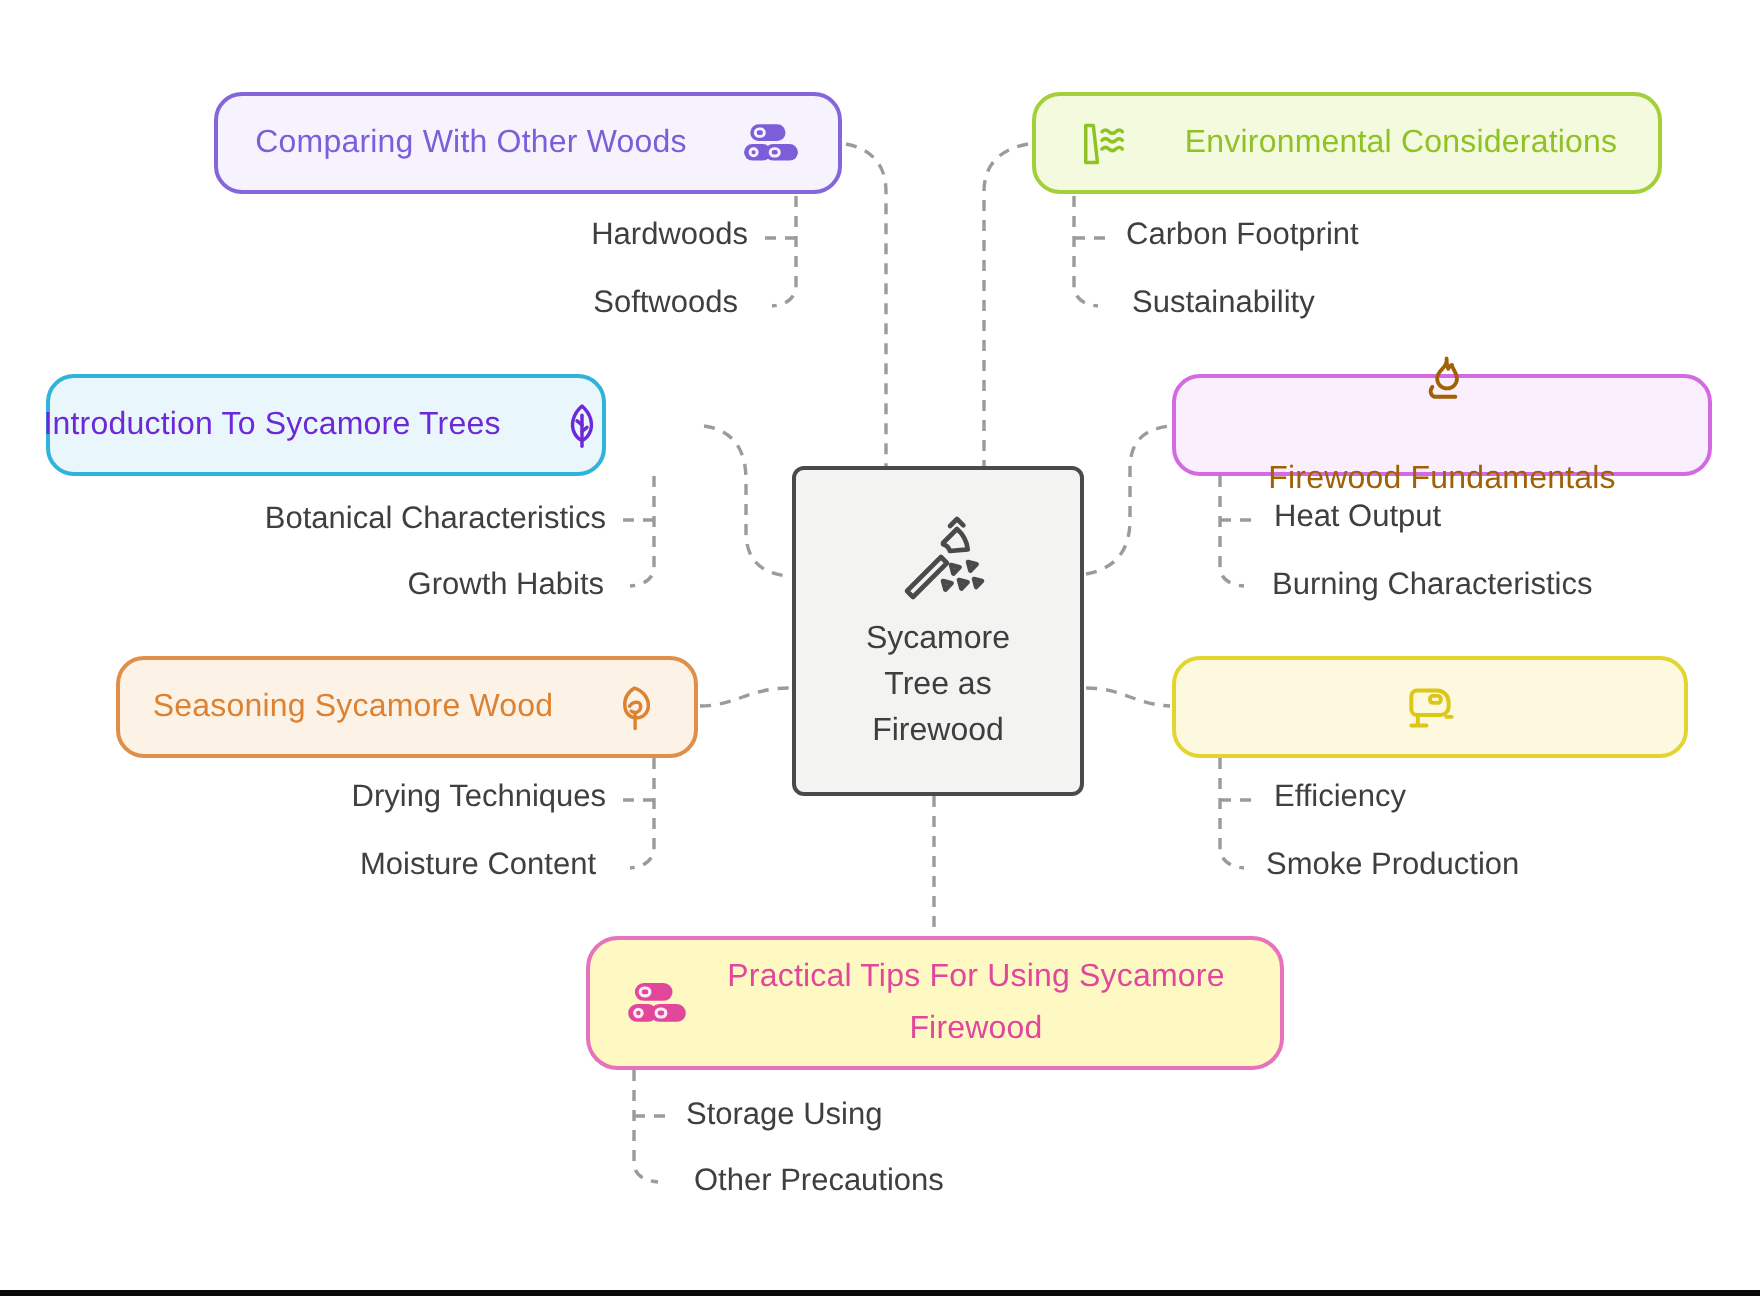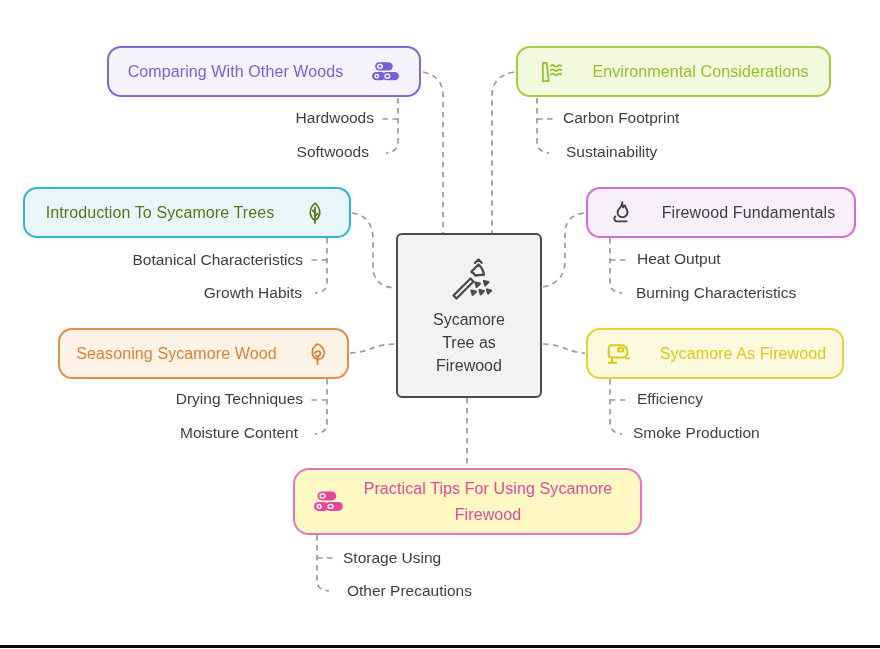--- a/index.html
+++ b/index.html
@@ -10,22 +10,22 @@
   svg.connectors{position:absolute;left:0;top:0;pointer-events:none;}
   .node{
     position:absolute;box-sizing:border-box;border:2px solid;border-radius:14px;
     display:flex;align-items:center;justify-content:center;gap:28px;
     font-size:16px;letter-spacing:.1px;background:#fff;
   }
   .nlabel{white-space:nowrap;}
   .icon{display:inline-flex;align-items:center;justify-content:center;line-height:0;}
   .node-purple{left:107px;top:46px;width:314px;height:51px;border-color:#8566da;background:#f6f3fe;color:#7c5ed9;}
   .node-green{left:516px;top:46px;width:315px;height:51px;border-color:#a3cf3b;background:#f3fade;color:#8fc325;}
-  .node-cyan{left:23px;top:187px;width:328px;height:51px;border-color:#2fb3da;background:#e9f7fc;color:#4d7c0f;}
-  .node-magenta{left:586px;top:187px;width:270px;height:51px;border-color:#d36ae2;background:#faeffd;color:#404040;}
+  .node-cyan{left:23px;top:187px;width:280px;height:51px;border-color:#2fb3da;background:#e9f7fc;color:#6d28d9;}
+  .node-magenta{left:586px;top:187px;width:270px;height:51px;border-color:#d36ae2;background:#faeffd;color:#a16207;flex-direction:column;}
   .node-orange{left:58px;top:328px;width:291px;height:51px;border-color:#df8f47;background:#fdf2e6;color:#dc8233;}
   .node-yellow{left:586px;top:328px;width:258px;height:51px;border-color:#e4d42f;background:#fcf9df;color:#ddc716;}
   .node-pink{left:293px;top:468px;width:349px;height:67px;border-color:#e773bc;background:#fef9c3;color:#e1489c;border-radius:16px;gap:10px;}
   .node-pink .nlabel{white-space:normal;width:268px;text-align:center;line-height:26px;}
   .center-node{
     position:absolute;left:396px;top:233px;width:146px;height:165px;box-sizing:border-box;
     border:2px solid #4a4a4a;border-radius:6px;background:#f3f3f2;
     display:flex;flex-direction:column;align-items:center;justify-content:center;
   }
   .center-text{color:#3e3e3e;font-size:16px;line-height:23px;text-align:center;margin-top:6px;}
@@ -134,21 +134,20 @@
   <div class="sub" style="right:582px;top:422px">Moisture Content</div>
 
   <div class="node node-yellow">
     <span class="icon">
       <svg width="28" height="28" viewBox="0 0 24 24" fill="none" stroke="currentColor" stroke-width="1.7" stroke-linecap="round" stroke-linejoin="round">
         <path d="M6.5 4.5 h8.5 a5 5 0 0 1 5 5 v2 a3.5 3.5 0 0 1 -3.5 3.5 h-10 a2.5 2.5 0 0 1 -2.5 -2.5 v-5.5 a2.5 2.5 0 0 1 2.5 -2.5 Z"></path>
         <rect x="12" y="6.8" width="4.6" height="3" rx="1.3"></rect>
         <path d="M6.8 15 v4.5 M4 19.5 h6.5 M19 15.8 h2.3"></path>
       </svg>
     </span>
-    <span class="nlabel">Sycamore As Firewood</span>
   </div>
   <div class="sub" style="left:637px;top:388px">Efficiency</div>
   <div class="sub" style="left:633px;top:422px">Smoke Production</div>
 
   <div class="node node-pink">
     <span class="icon">
       <svg width="31" height="27" viewBox="0 0 28 24">
         <g fill="currentColor">
           <rect x="4" y="3" width="17" height="8" rx="4"></rect>
           <rect x="1" y="12.5" width="13" height="8" rx="4"></rect>

